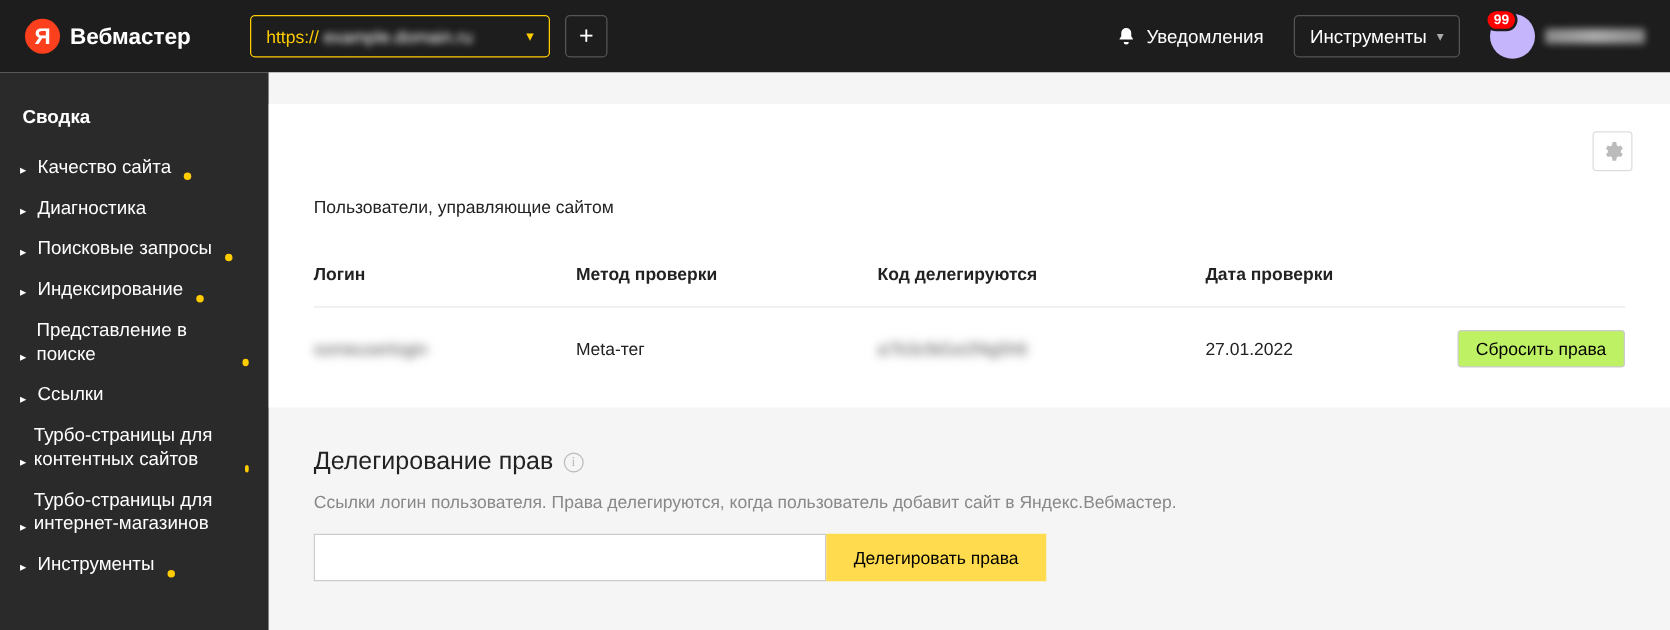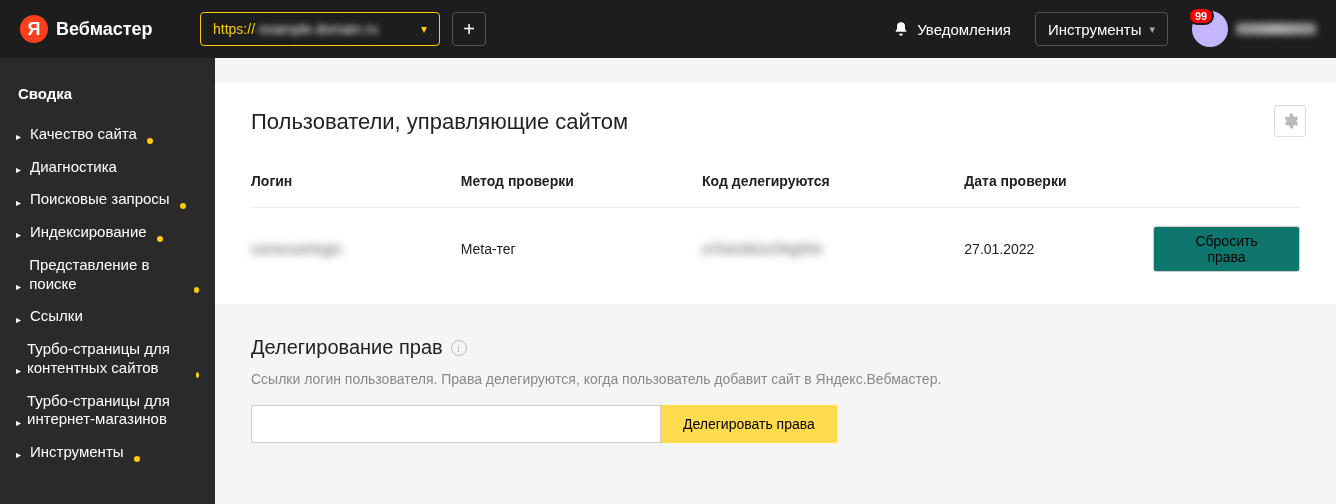--- a/index.html
+++ b/index.html
@@ -60,35 +60,35 @@
   .sidebar .item .dot   { width:6px; height:6px; border-radius:50%; background:#ffcc00; display:inline-block; margin-left:4px; margin-top:7px;}
   .sidebar .item .label { flex: 0 1 auto; }
 
   
   .main { flex:1; background:#f5f5f5; display:flex; flex-direction:column; }
 
   .card {
     background:#fff; margin:25px 0 0 0; padding: 26px 36px 14px 36px;
     position:relative;
   }
-  .card h2 { font-size:22px; font-weight:400; color:#222; }
+  .card h2 { font-size:14px; font-weight:400; color:#222;margin-top:48px; }
   .gear-btn {
     position:absolute; top:22px; right:30px; width:32px; height:32px; border:1px solid #ddd; border-radius:3px;
     display:flex; align-items:center; justify-content:center;
   }
   .gear-btn svg{ width:18px;height:18px; fill:#bbb;}
 
   table.users {
     width:100%; margin-top:30px; border-collapse:collapse; font-size:14px; color:#222;
   }
   table.users th { text-align:left; font-weight:bold; padding:8px 0 18px 0; border-bottom:1px solid #eee;}
   table.users td { padding:18px 0; vertical-align:middle;}
   .blur-cell { filter: blur(4px); color:#555; }
   .reset-btn {
-    border:1px solid #ccc; background:#0f766e; padding:6px 30px; border-radius:3px; font-size:14px; cursor:pointer;
+    border:1px solid #ccc; background:#bef264; padding:6px 14px; border-radius:3px; font-size:14px; cursor:pointer;
   }
 
   .delegation {
     padding: 32px 36px 0 36px;
   }
   .delegation h3 { font-size:20px; font-weight:400; display:flex; align-items:center; gap:8px; color:#222;}
   .info-icon {
     width:16px;height:16px;border:1px solid #bbb;border-radius:50%;
     display:inline-flex;align-items:center;justify-content:center;font-size:11px;color:#bbb;font-family:serif;
   }

